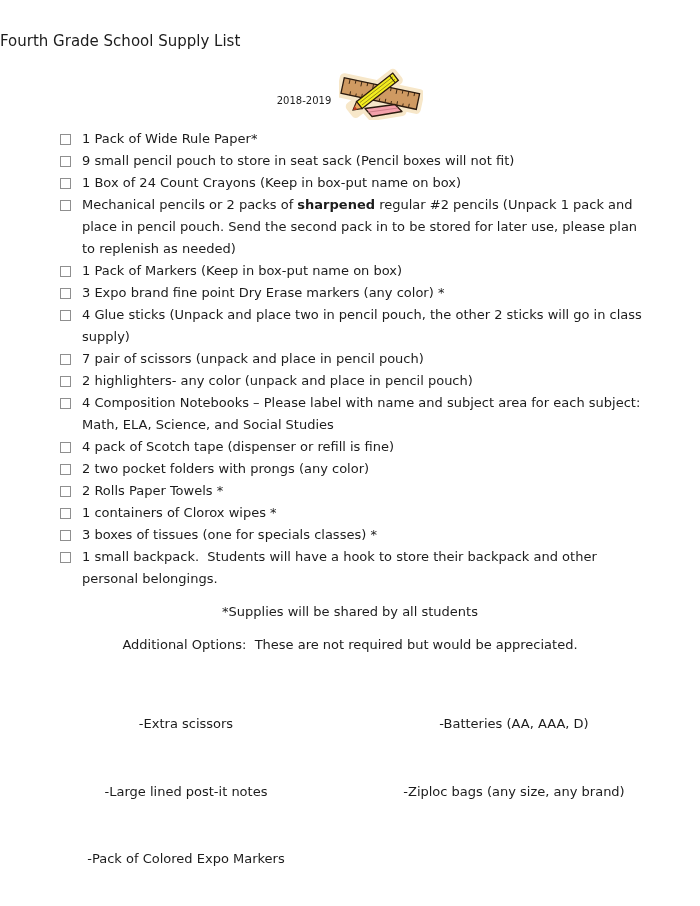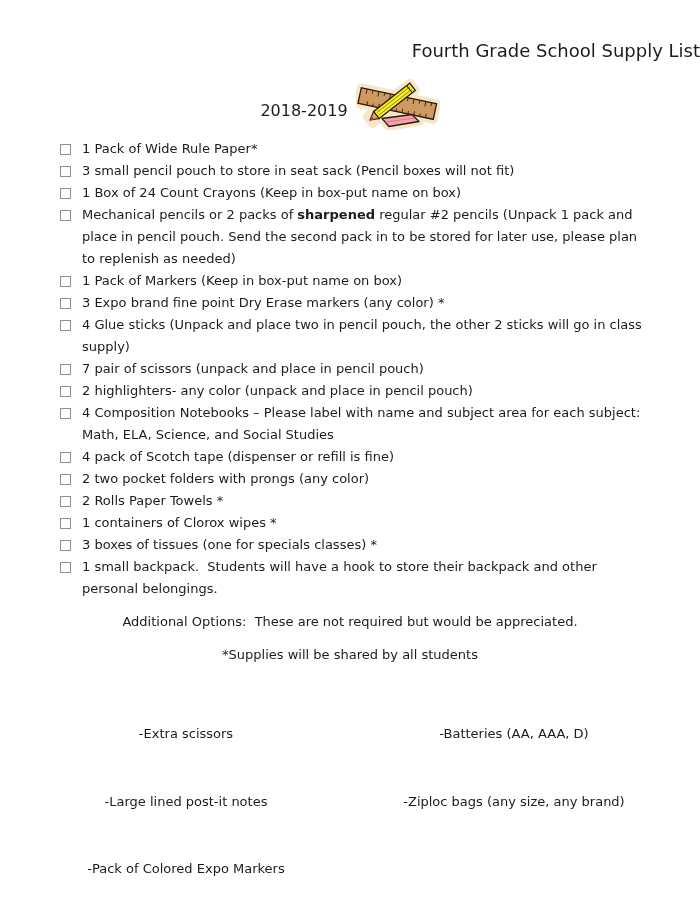--- a/index.html
+++ b/index.html
@@ -8,35 +8,35 @@
     height: 906px;
     margin: 0 auto;
     background: #ffffff;
     font-family: "DejaVu Sans", sans-serif;
     color: #1c1c1c;
     font-size: 13px;
     overflow: hidden;
     position: relative;
   }
   .doc-title {
-    text-align: right;
-    padding-top: 42px;
-    font-size: 18px;
+    text-align: left;
+    padding-top: 32px;
+    font-size: 15px;
     line-height: 18px;
   }
   .year-row {
     display: flex;
     justify-content: center;
     align-items: center;
     gap: 8px;
     margin-top: 14px;
     height: 56px;
   }
   .year-text {
-    font-size: 16px;
+    font-size: 10px;
     margin-top: 16px;
   }
   .clipart { display: block; }
   .supply-list {
     margin-top: 8px;
     padding: 0 50px 0 60px;
   }
   .item {
     display: flex;
     line-height: 22px;
@@ -113,21 +113,21 @@
     </svg>
   </div>
 
   <div class="supply-list">
     <div class="item">
         <span class="checkbox"></span>
         <span class="item-text"><span>1 Pack of Wide Rule Paper*</span><b></b><span></span></span>
       </div>
     <div class="item">
         <span class="checkbox"></span>
-        <span class="item-text"><span>3 small pencil pouch to store in seat sack (Pencil boxes will not fit)</span><b></b><span></span></span>
+        <span class="item-text"><span>9 small pencil pouch to store in seat sack (Pencil boxes will not fit)</span><b></b><span></span></span>
       </div>
     <div class="item">
         <span class="checkbox"></span>
         <span class="item-text"><span>1 Box of 24 Count Crayons (Keep in box-put name on box)</span><b></b><span></span></span>
       </div>
     <div class="item">
         <span class="checkbox"></span>
         <span class="item-text"><span>Mechanical pencils or 2 packs of </span><b>sharpened</b><span> regular #2 pencils (Unpack 1 pack and place in pencil pouch. Send the second pack in to be stored for later use, please plan to replenish as needed)</span></span>
       </div>
     <div class="item">
@@ -173,23 +173,23 @@
     <div class="item">
         <span class="checkbox"></span>
         <span class="item-text"><span>3 boxes of tissues (one for specials classes) *</span><b></b><span></span></span>
       </div>
     <div class="item">
         <span class="checkbox"></span>
         <span class="item-text"><span>1 small backpack.  Students will have a hook to store their backpack and other personal belongings.</span><b></b><span></span></span>
       </div>
   </div>
 
+  <div class="center-line shared-note">*Supplies will be shared by all students</div>
+
   <div class="center-line additional-heading">Additional Options:  These are not required but would be appreciated.</div>
-
-  <div class="center-line shared-note">*Supplies will be shared by all students</div>
 
   <div class="options-row">
     <div class="options-col">
       <div>-Extra scissors</div>
       <div>-Large lined post-it notes</div>
       <div>-Pack of Colored Expo Markers</div>
       
       
       
       

